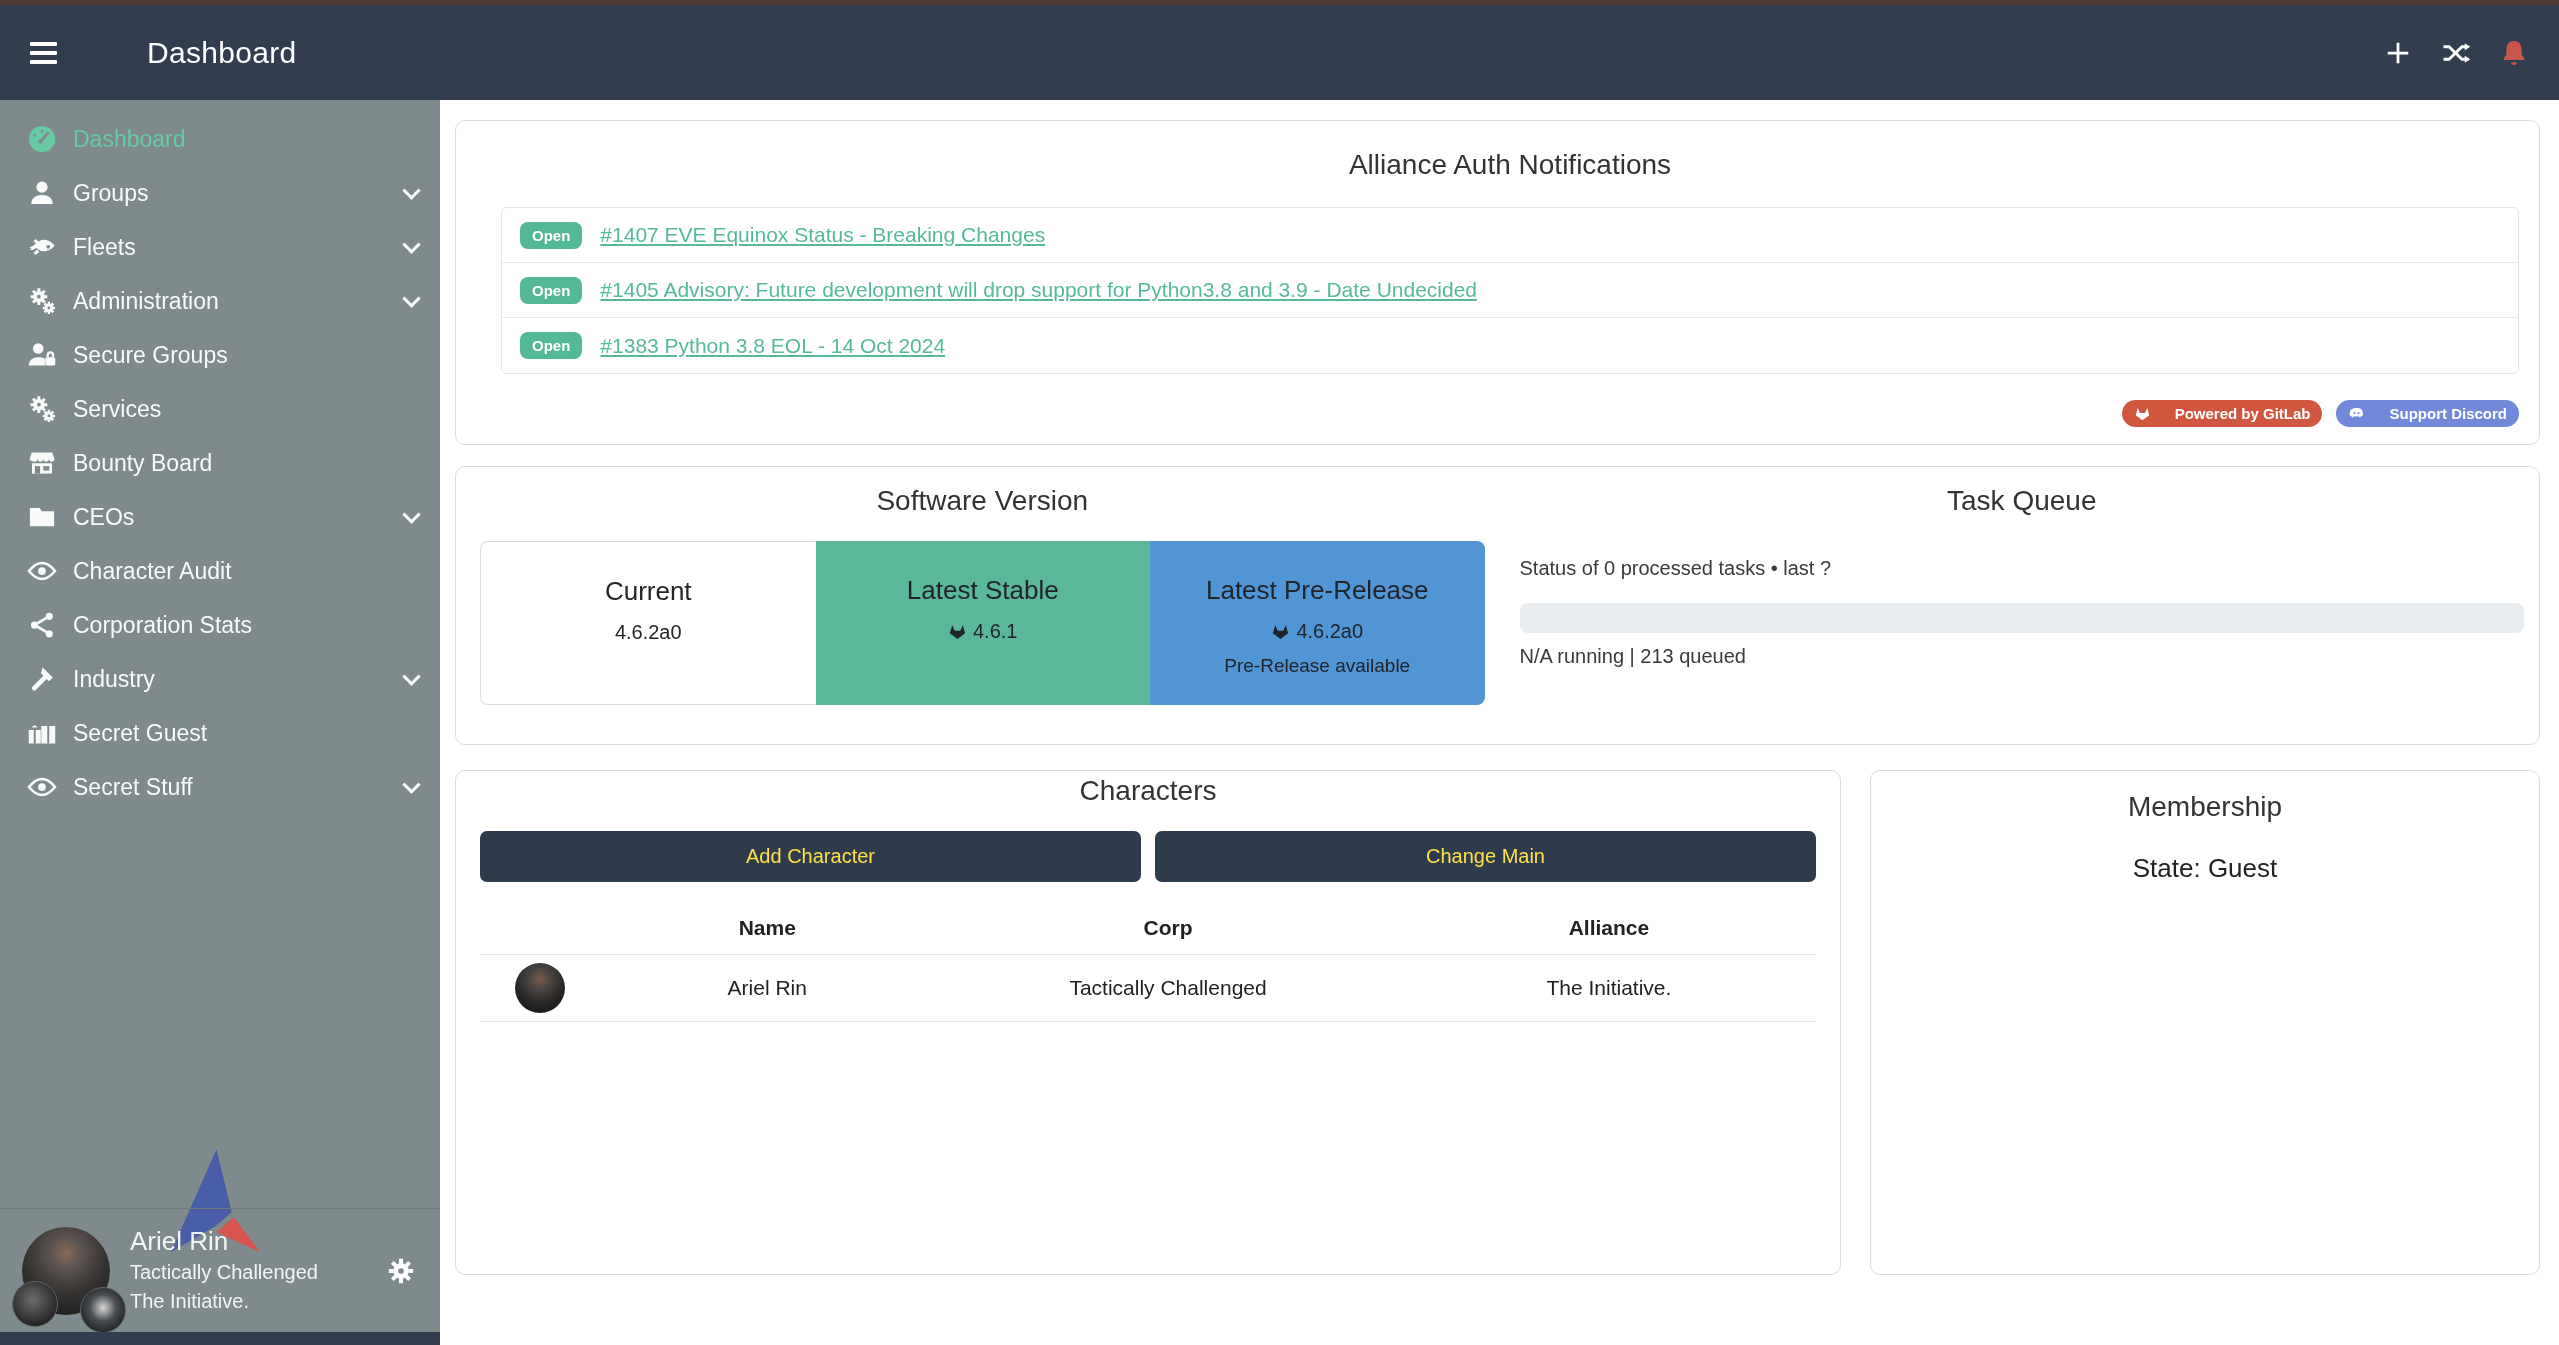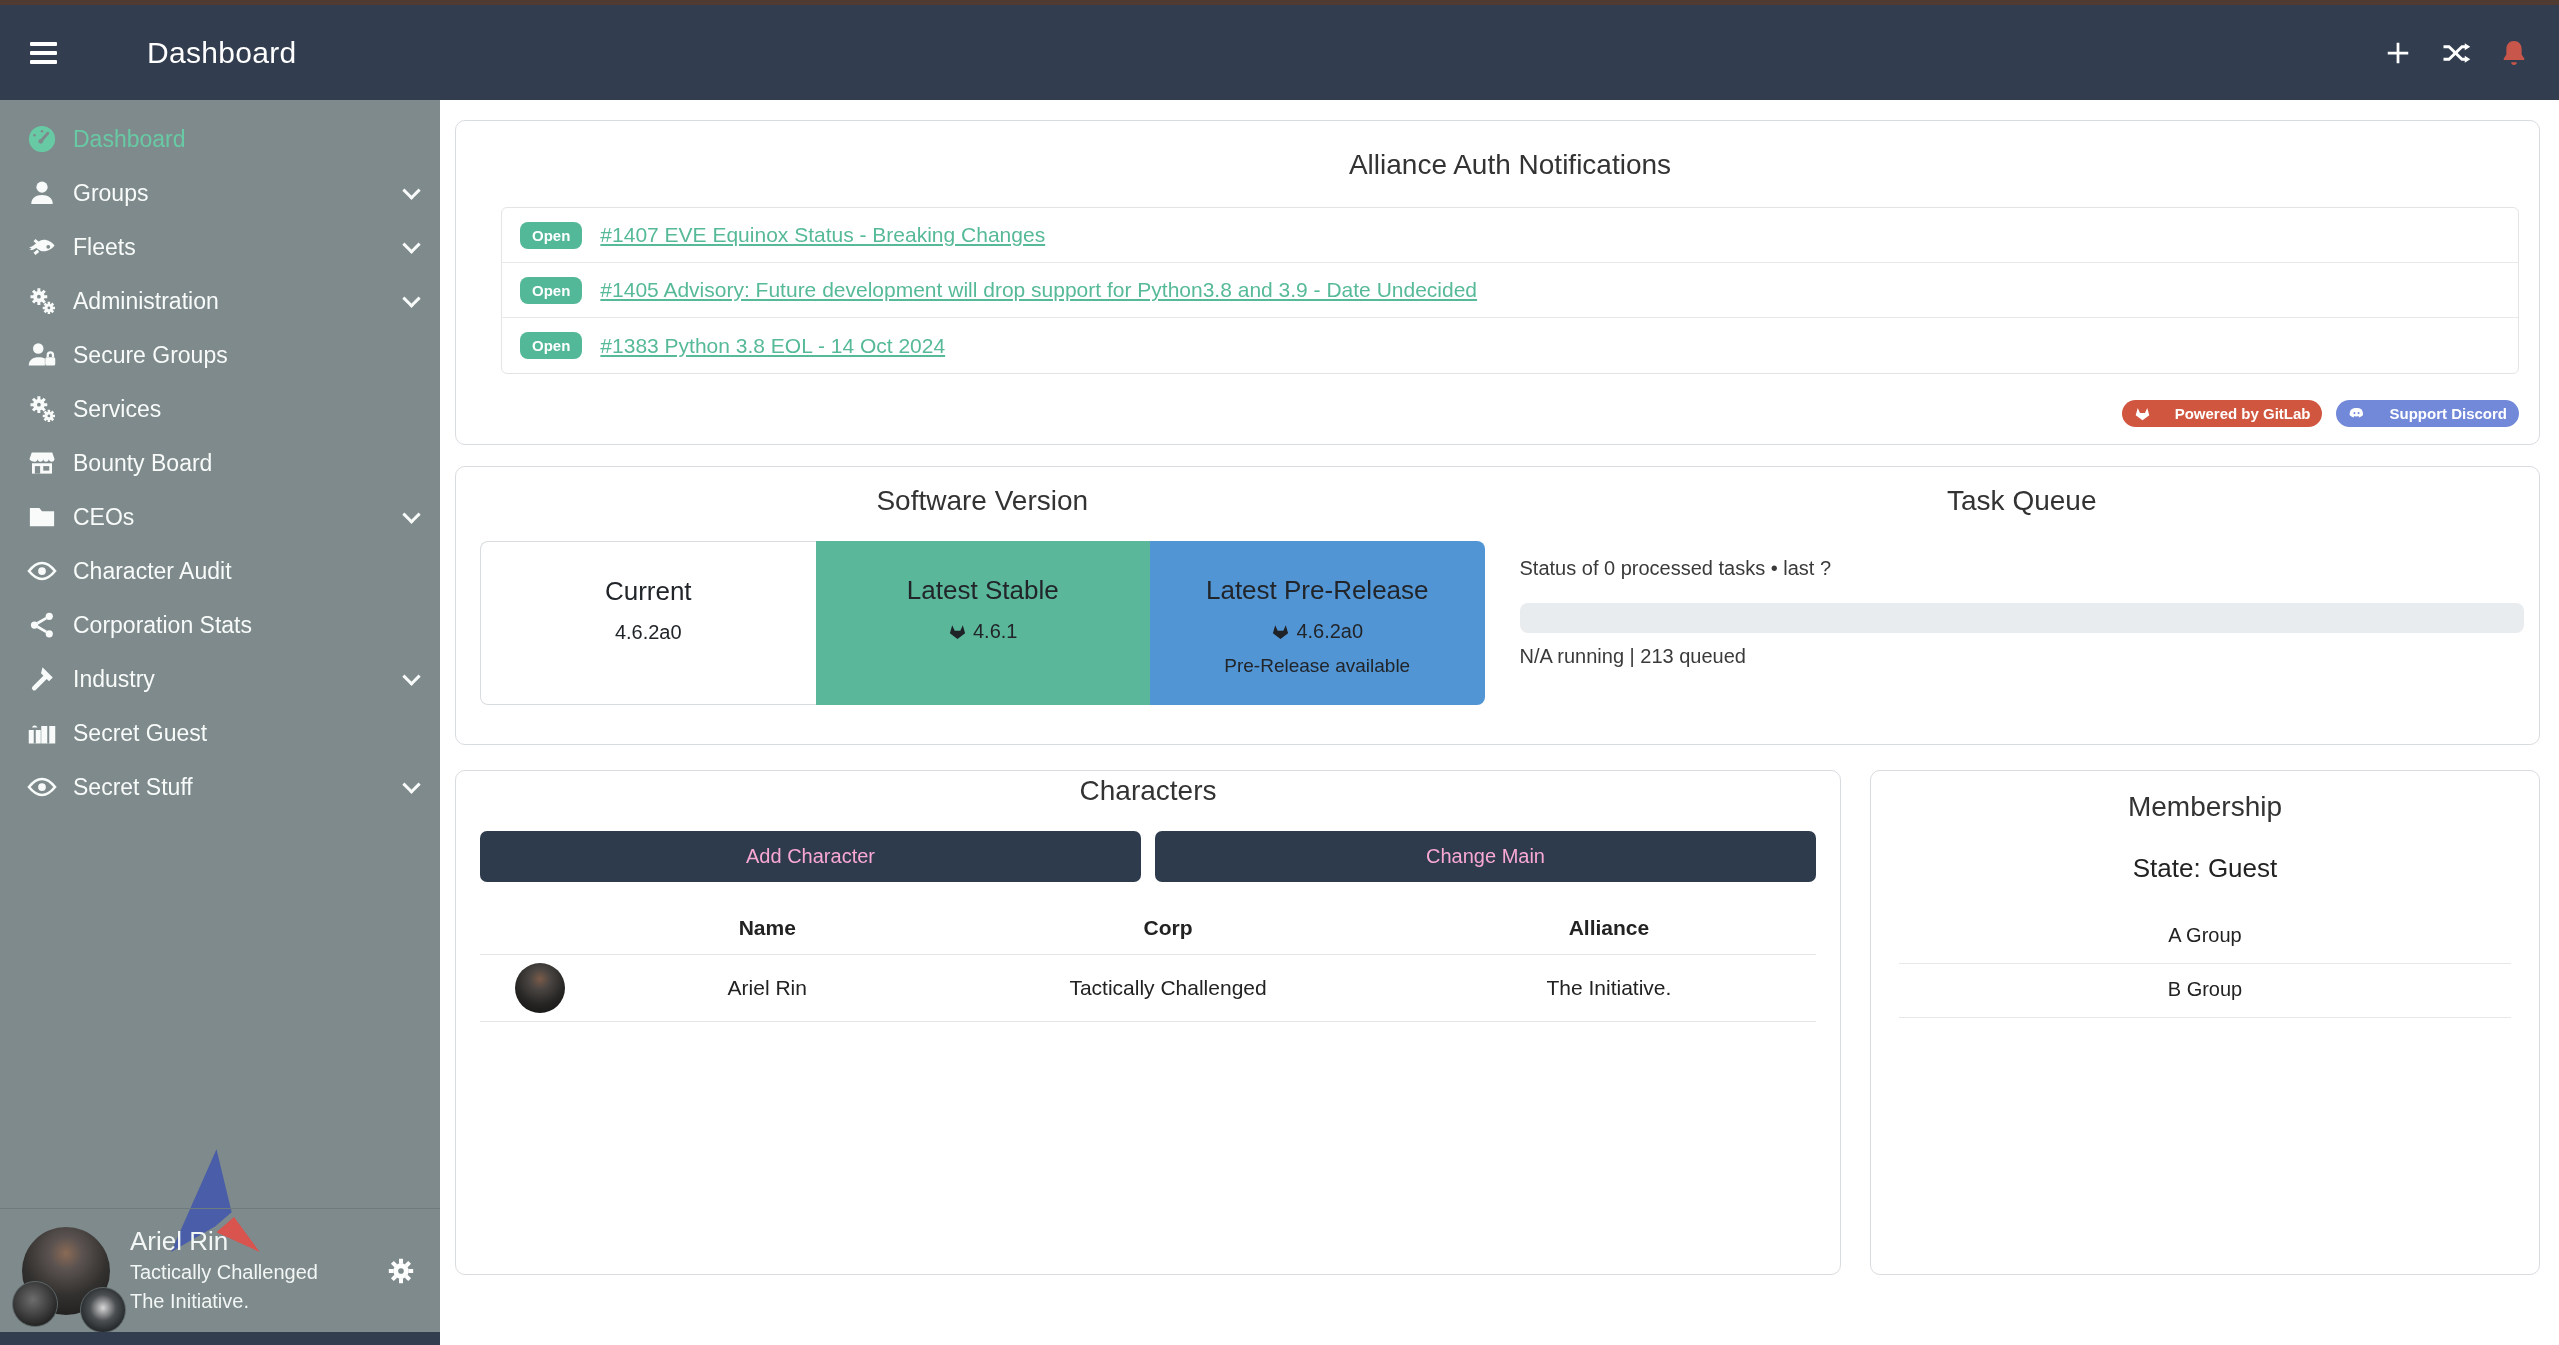--- a/index.html
+++ b/index.html
@@ -87,21 +87,21 @@
   .ver-gitlab { width:19px; height:19px; color:#1f2328; }
   .tq-status { font-size:20px; color:#3a3a3a; margin-top:40px; }
   .tq-bar { height:30px; background:#e9ecef; border-radius:8px; margin-top:23px; }
   .tq-summary { font-size:20px; color:#3a3a3a; margin-top:12px; }
 
   
   .row3 { display:flex; gap:29px; }
   .card.characters { width:1386px; height:505px; padding:4px 24px; }
   .card.membership { flex:1 1 0; height:505px; padding:20px 0; }
   .char-buttons { display:flex; gap:14px; margin-top:24px; }
-  .btn-dark { flex:1 1 0; height:51px; background:#2e3b4d; color:#f9a8d4; border:none; border-radius:7px;
+  .btn-dark { flex:1 1 0; height:51px; background:#2e3b4d; color:#fde047; border:none; border-radius:7px;
               font-size:20px; font-family:inherit; cursor:pointer; }
   .char-table { width:100%; border-collapse:collapse; margin-top:22px; }
   .char-table th { font-size:21px; font-weight:bold; color:#222; text-align:center; padding:12px 0 14px; }
   .char-table td { font-size:21px; color:#222; text-align:center; border-top:1px solid #e3e5e7; border-bottom:1px solid #e3e5e7; padding:8px 0; }
   .char-table .avatar-cell { width:120px; } 
   .mini-avatar { width:50px; height:50px; border-radius:50%; margin:0 auto;
                  background:radial-gradient(circle at 50% 32%, #7a5a48 0%, #4a4542 25%, #262524 60%, #101010 100%); }
   .mem-state { font-size:26px; color:#222; text-align:center; margin-top:30px; }
   .mem-list { margin-top:26px; padding:0 28px; }
   .mem-row { font-size:20px; color:#222; text-align:center; padding:14px 0 16px; border-bottom:1px solid #e6e8ea; }
@@ -468,21 +468,17 @@
               <td>Tactically Challenged</td>
               <td>The Initiative.</td>
             </tr>
           </tbody>
         </table>
       </section>
 
       <section class="card membership">
         <h2 class="card-title">Membership</h2>
         <div class="mem-state">State: Guest</div>
-        <div class="mem-list">
-          <div class="mem-row">A Group</div>
-          <div class="mem-row">B Group</div>
-        </div>
       </section>
     </div>
 
   </main>
 </div>
 
 </body></html>

